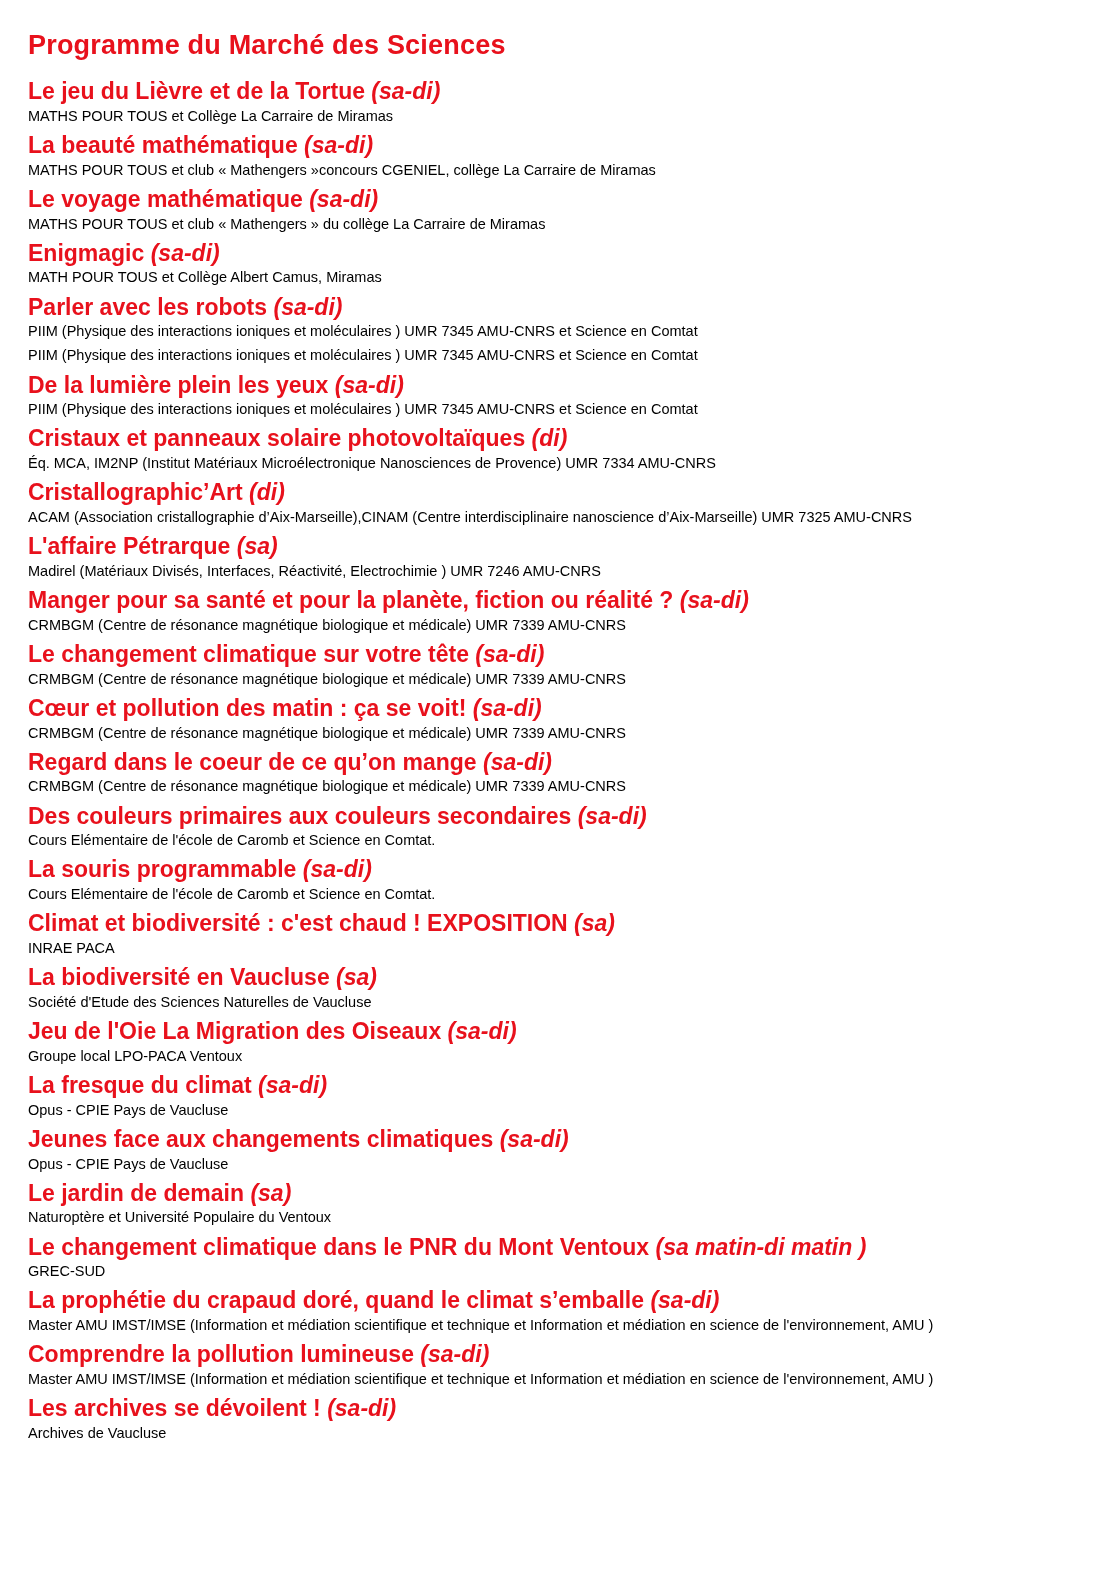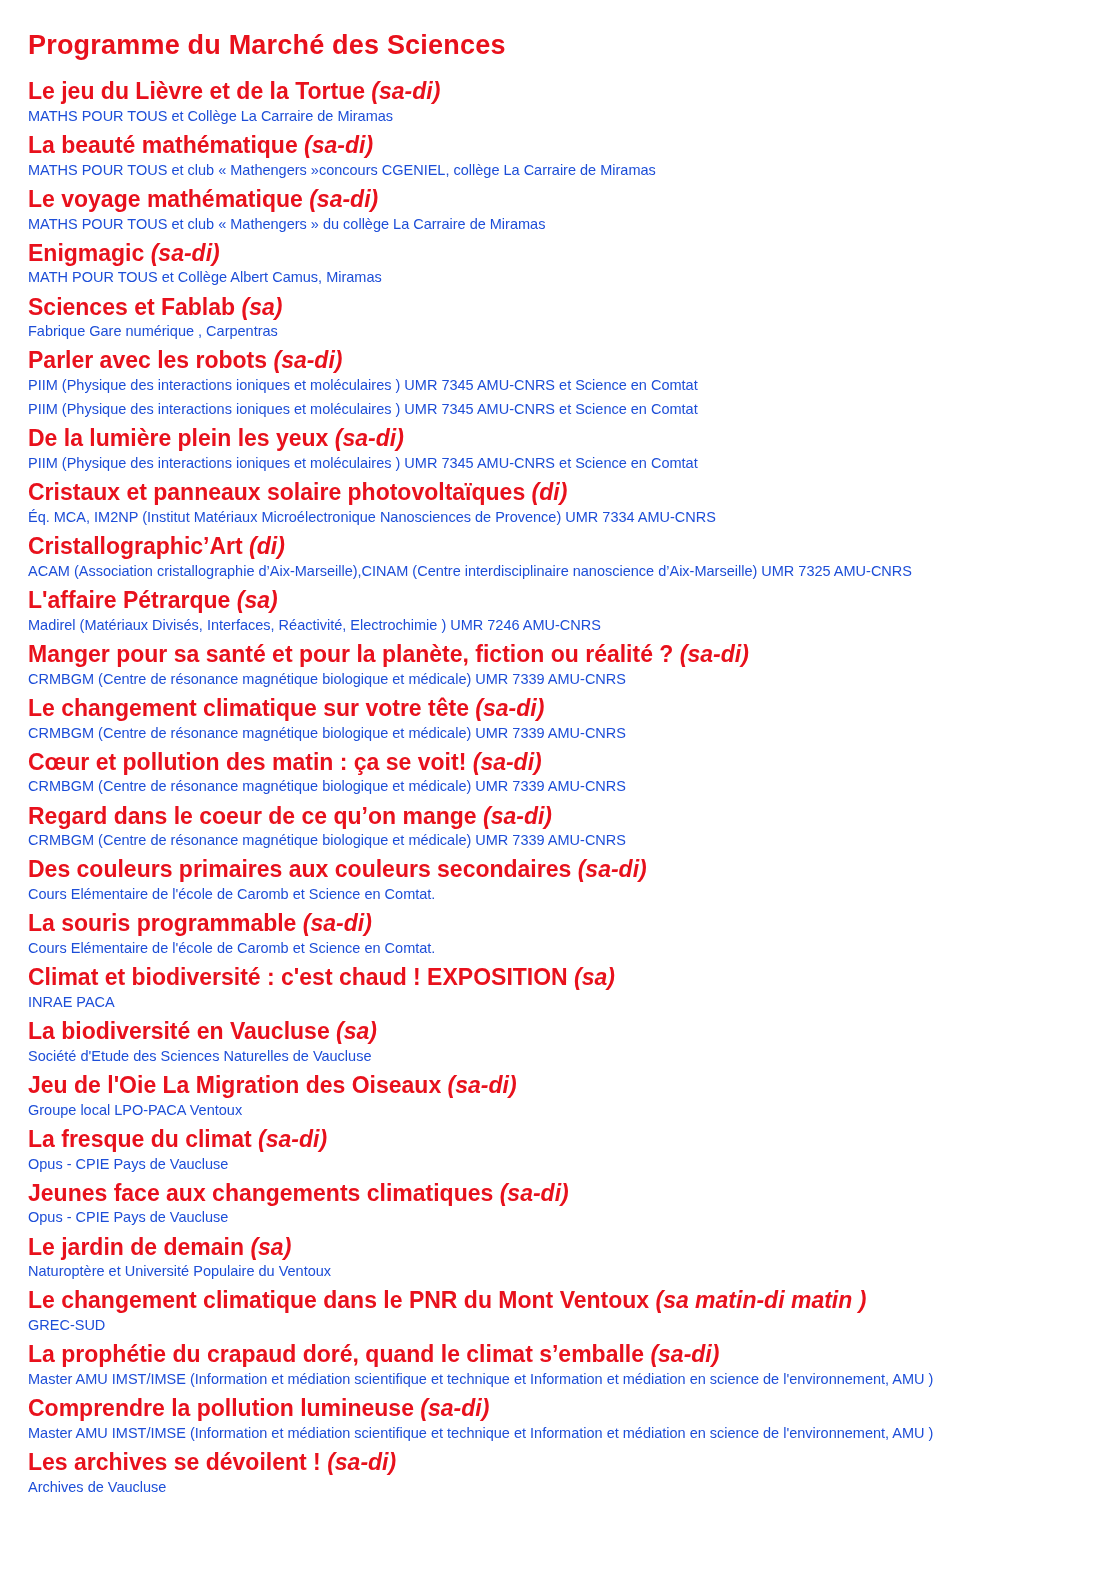--- a/index.html
+++ b/index.html
@@ -39,21 +39,21 @@
   }
   .entry-title .sched {
     font-style: italic;
   }
   .entry-title .expo {
     font-weight: bold;
   }
   .entry-sub {
     font-size: 14.5px;
     font-weight: normal;
-    color: #1d4ed8;
+    color: #000000;
     line-height: 1.25;
     margin: 0 0 0 2px;
     white-space: nowrap;
   }
 </style>
 </head>
 <body>
 
 <div class="page">
   <div class="doc-title">Programme du Marché des Sciences</div>
@@ -66,24 +66,20 @@
         <div class="entry-title"><span>La beauté mathématique</span><span class="sched">  (sa-di)</span></div>
         <div class="entry-sub">MATHS POUR TOUS  et club «  Mathengers  »concours CGENIEL,  collège La Carraire de Miramas</div>
       </div>
       <div class="entry">
         <div class="entry-title"><span>Le voyage mathématique</span><span class="sched">  (sa-di)</span></div>
         <div class="entry-sub">MATHS POUR TOUS et club «  Mathengers  » du collège La Carraire de Miramas</div>
       </div>
       <div class="entry">
         <div class="entry-title"><span>Enigmagic</span><span class="sched">  (sa-di)</span></div>
         <div class="entry-sub">MATH POUR TOUS  et  Collège Albert Camus, Miramas</div>
-      </div>
-      <div class="entry">
-        <div class="entry-title"><span>Sciences et Fablab</span><span class="sched">  (sa)</span></div>
-        <div class="entry-sub">Fabrique Gare numérique , Carpentras</div>
       </div>
       <div class="entry">
         <div class="entry-title"><span>Parler avec les robots</span><span class="sched">  (sa-di)</span></div>
         <div class="entry-sub">PIIM (Physique des interactions ioniques et moléculaires ) UMR 7345  AMU-CNRS et Science en Comtat</div>
       </div>
       <div class="entry">
         <div class="entry-sub">PIIM (Physique des interactions ioniques et moléculaires ) UMR 7345  AMU-CNRS et Science en Comtat</div>
       </div>
       <div class="entry">
         <div class="entry-title"><span>De la lumière plein les yeux</span><span class="sched">  (sa-di)</span></div>

